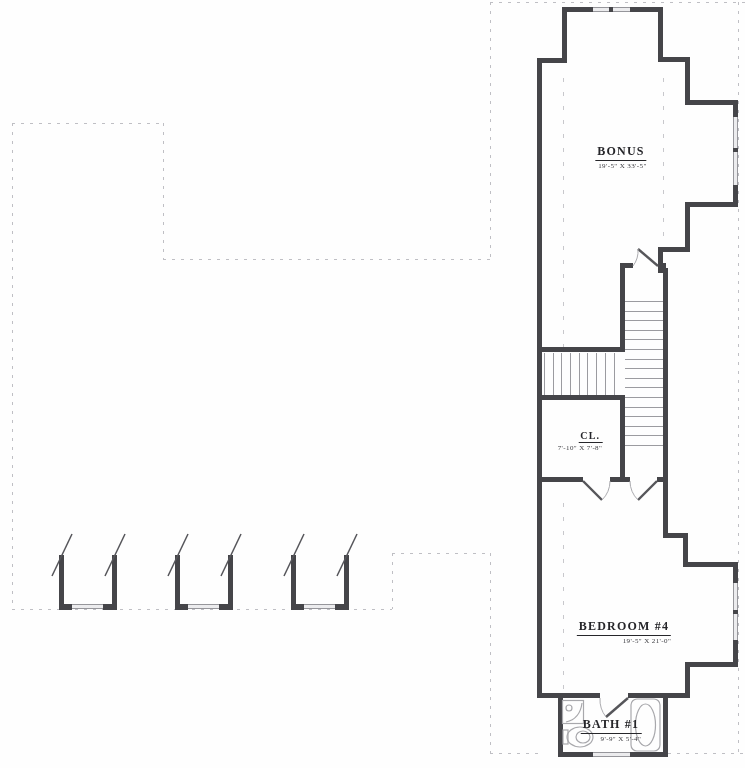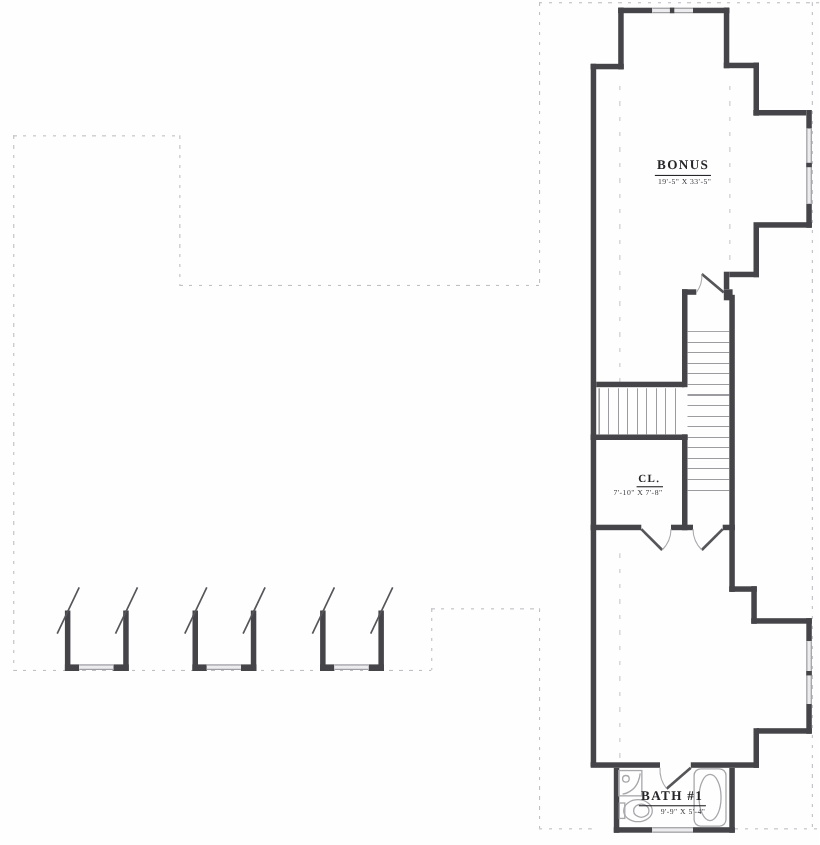--- a/index.html
+++ b/index.html
@@ -163,18 +163,22 @@
   </svg>
 
   <div class="room-label" style="left:621px;top:141px">
     <div class="room-name">BONUS</div>
     <div class="room-dims">19'-5" X 33'-5"</div>
   </div>
   <div class="room-label" style="left:580px;top:425px">
     <div class="room-name small">CL.</div>
     <div class="room-dims">7'-10" X 7'-8"</div>
   </div>
+  <div class="room-label" style="left:624px;top:616px">
+    <div class="room-name">BEDROOM  #4</div>
+    <div class="room-dims">19'-5" X 21'-0"</div>
+  </div>
   <div class="room-label" style="left:611px;top:714px">
     <div class="room-name">BATH  #1</div>
     <div class="room-dims">9'-9" X 5'-4"</div>
   </div>
 
 </div>
 
 </body></html>

